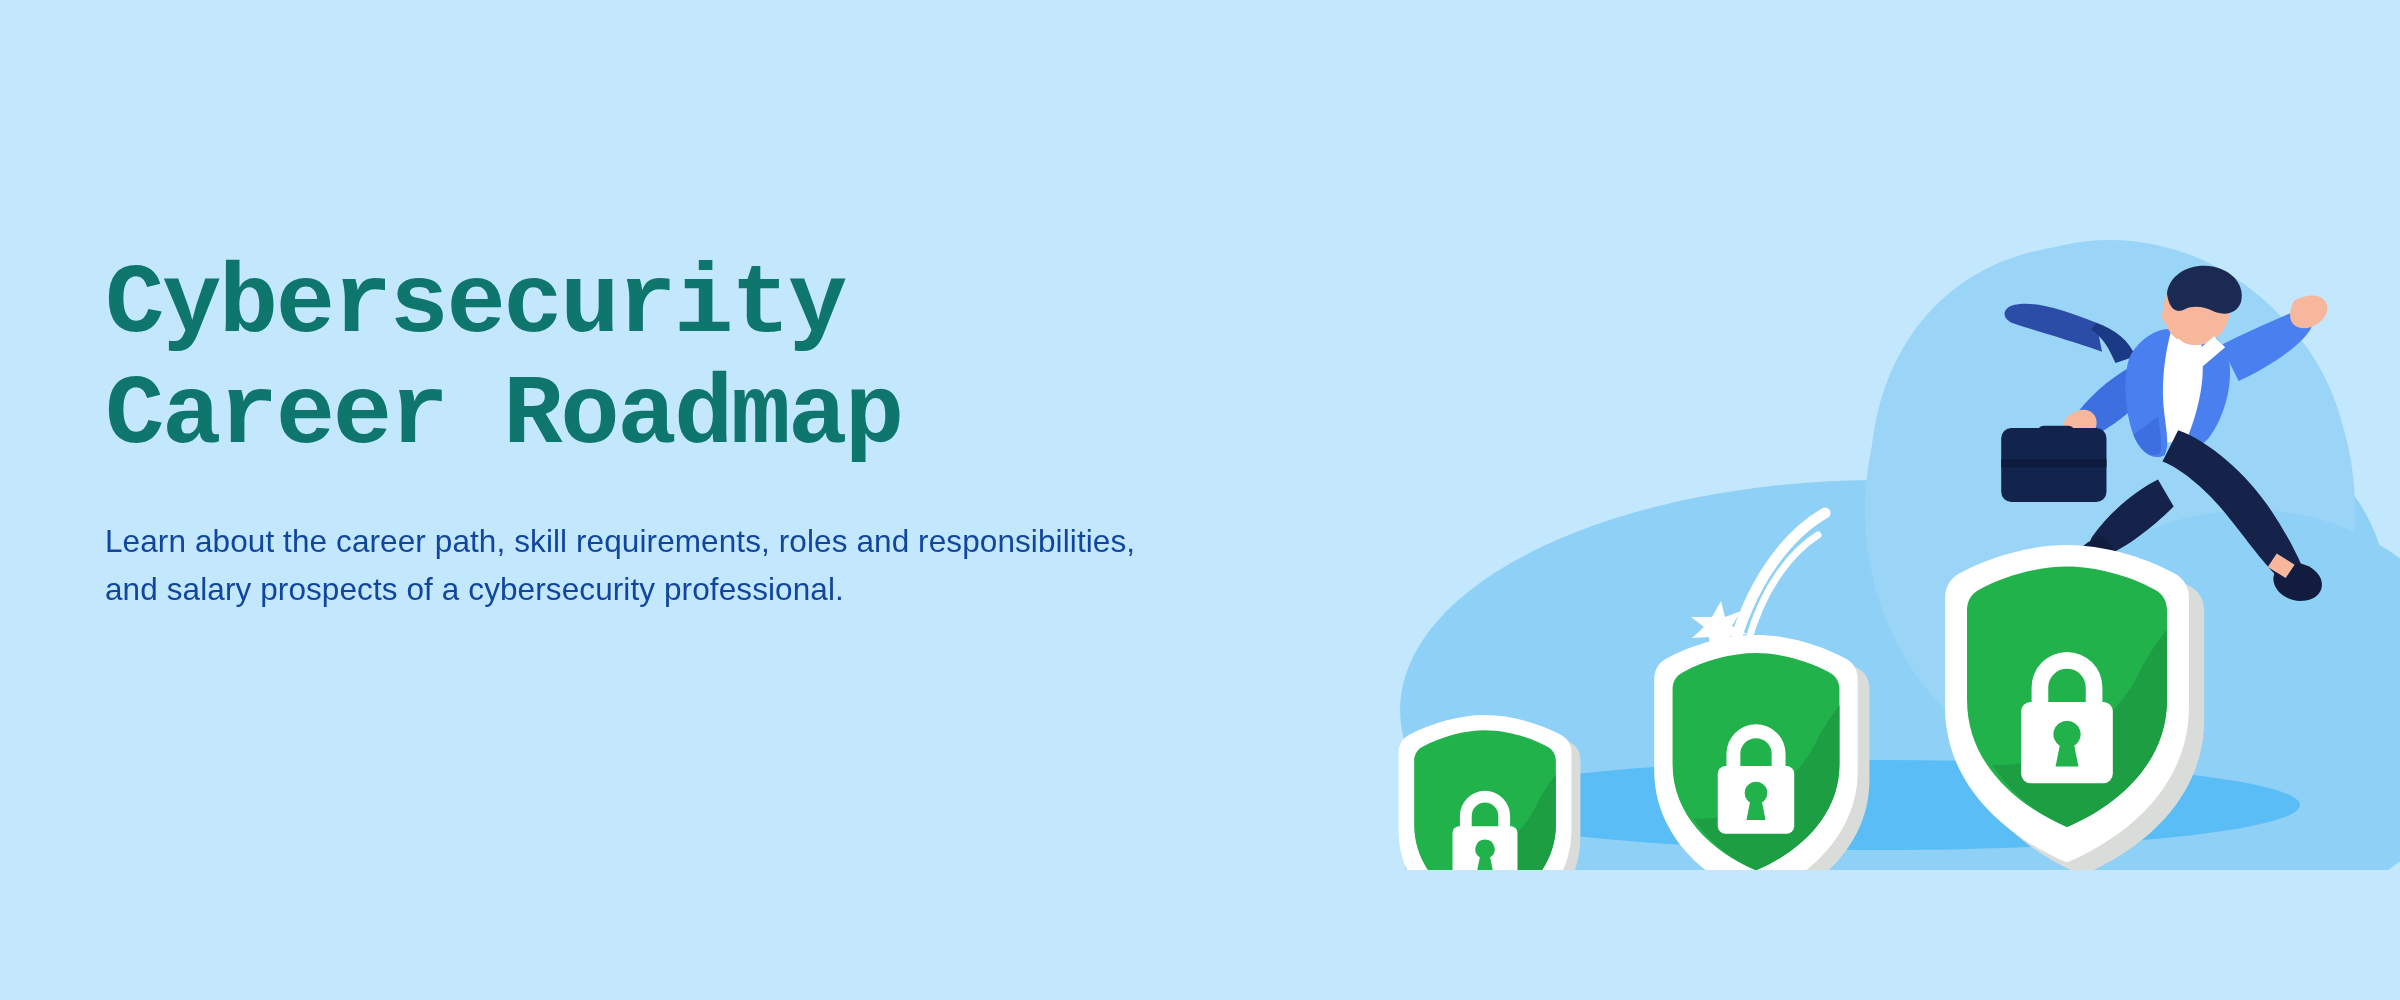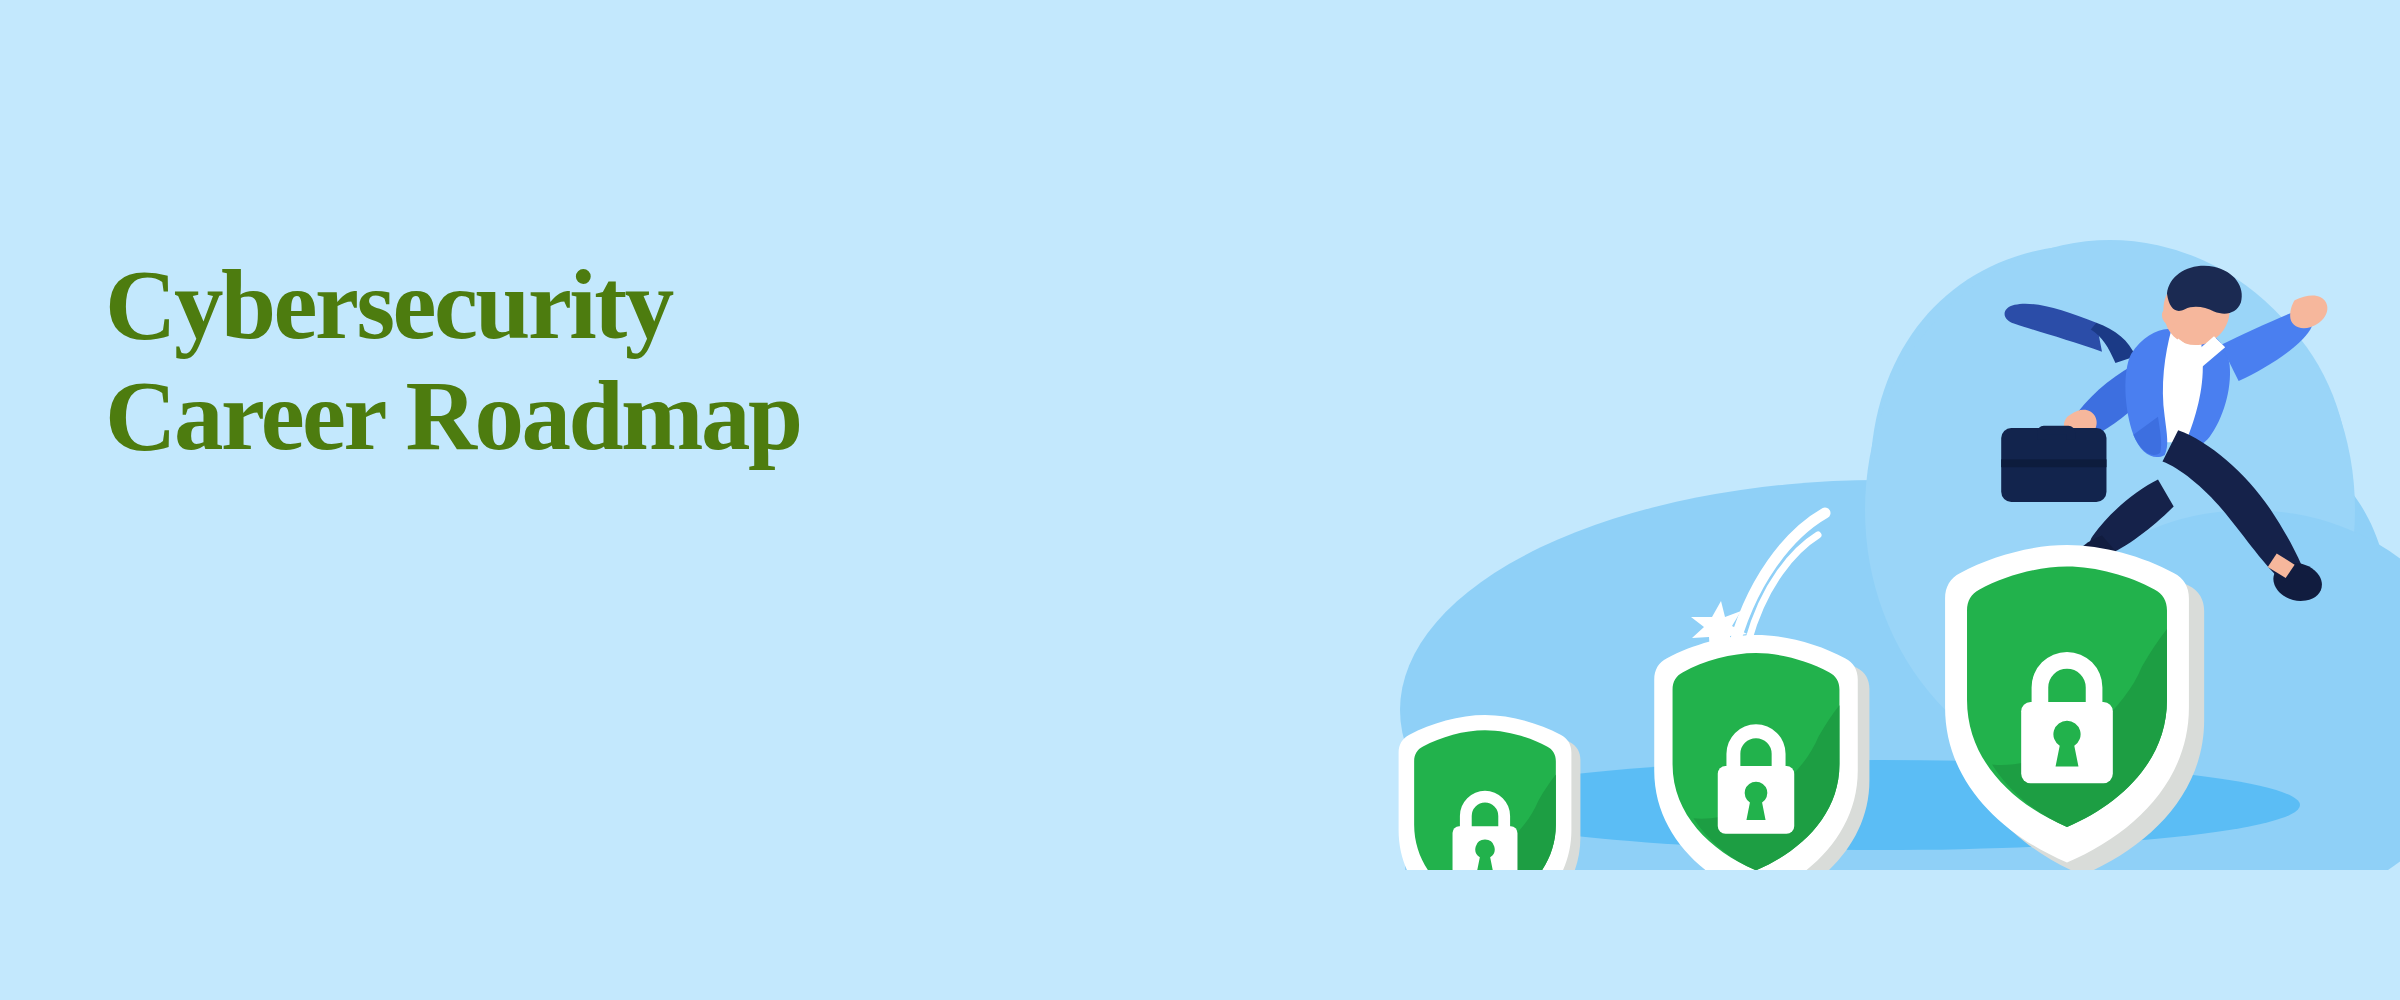--- a/index.html
+++ b/index.html
@@ -17,22 +17,22 @@
     position:absolute;
     left:105px; top:250px;
     width:1120px;
   }
   .headline{
     margin:0;
     font-size:99px;
     line-height:1.12;
     font-weight:800;
     letter-spacing:-2.5px;
-    color:#4d7c0f;
-    font-family:Liberation Serif, serif;
+    color:#0f766e;
+    font-family:Liberation Mono, monospace;
     white-space:pre-line;
   }
   .subcopy{
     margin:0;
     margin-top:46px;
     font-size:31.5px;
     line-height:1.52;
     font-weight:400;
     letter-spacing:0.1px;
     color:#11469e;
@@ -48,20 +48,21 @@
   .art svg{display:block;width:100%;height:100%;}
 </style>
 </head>
 <body>
 
 <div class="stage">
 
   <div class="copy">
     <h1 class="headline">Cybersecurity
 Career Roadmap</h1>
+    <p class="subcopy">Learn about the career path, skill requirements, roles and responsibilities, and salary prospects of a cybersecurity professional.</p>
   </div>
 
   <div class="art">
     <svg viewBox="0 0 1050 720" xmlns="http://www.w3.org/2000/svg">
 
       <defs>
 
         <path id="shieldShape" d="M100 0
                  C 72 0 40 9 16 22
                  C 8 26 4 33 4 42

